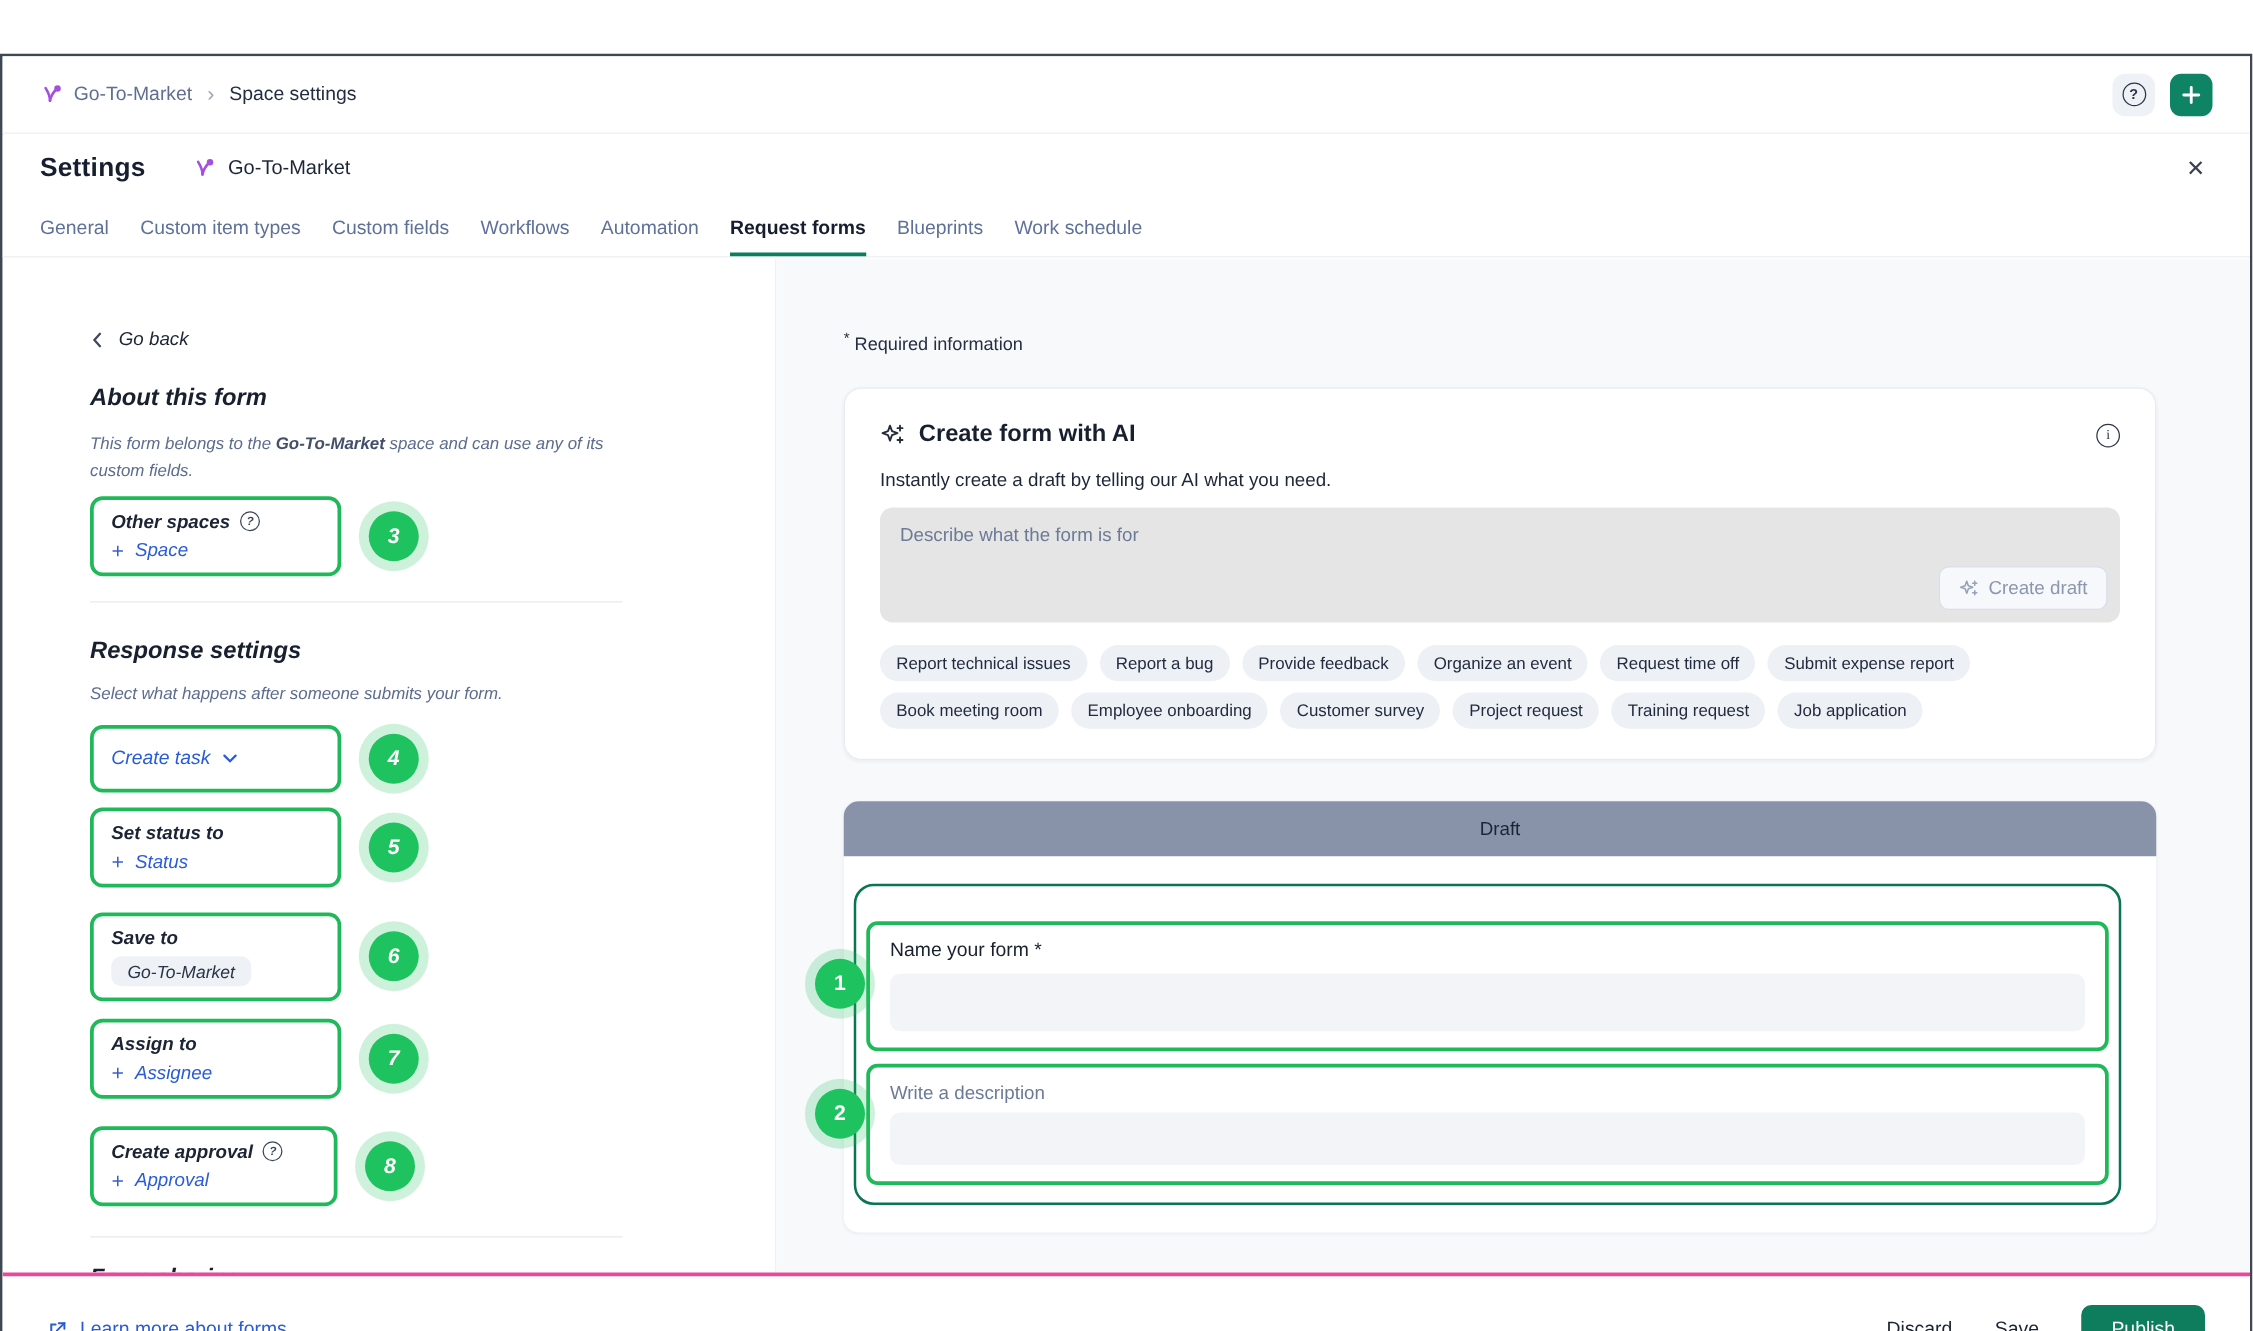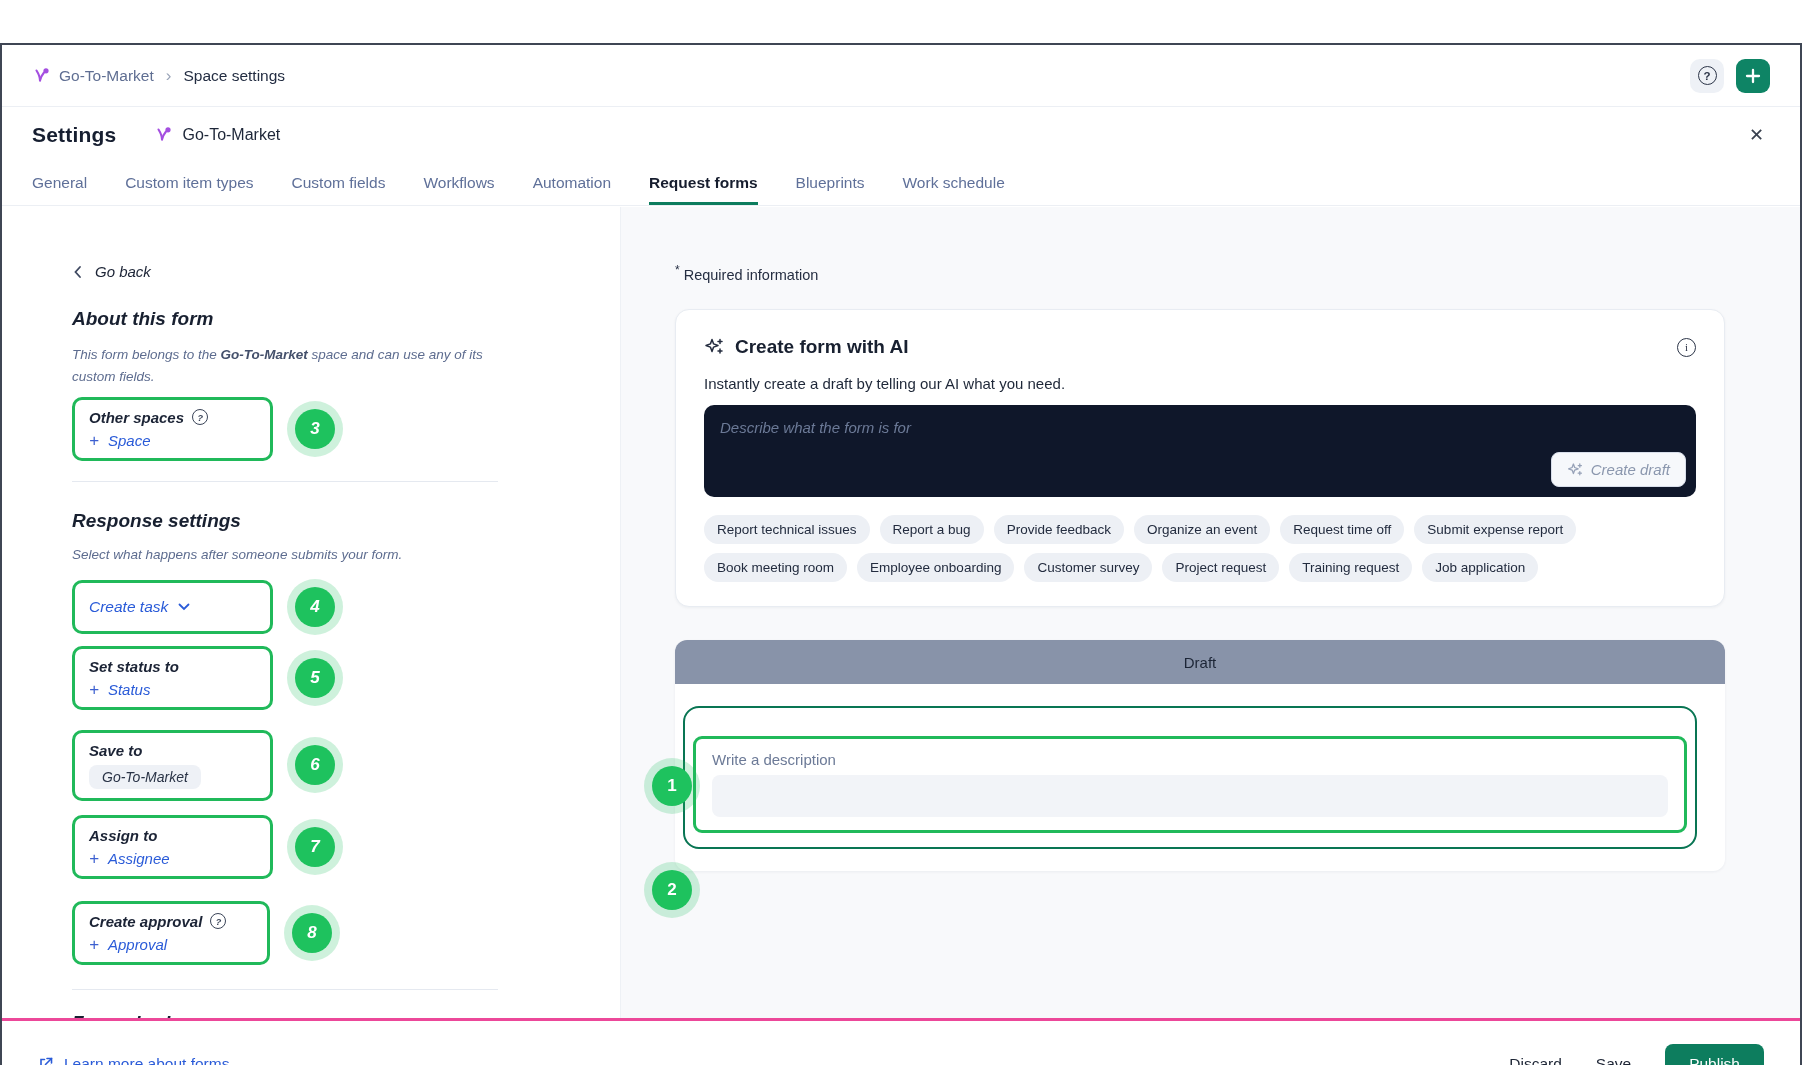--- a/index.html
+++ b/index.html
@@ -19,21 +19,21 @@
   .topbar-right { margin-left:auto; display:flex; align-items:center; gap:12px; }
   .help-btn { width:34px; height:34px; border-radius:10px; background:#eef1f6; display:flex; align-items:center; justify-content:center; cursor:pointer; }
   .q-circle { width:19px; height:19px; border:1.6px solid #2c3548; border-radius:50%; display:flex; align-items:center; justify-content:center; font-size:11.5px; font-weight:bold; color:#2c3548; }
   .add-btn { width:34px; height:34px; border-radius:9px; background:#0e8465; display:flex; align-items:center; justify-content:center; cursor:pointer; }
   
   .settings-row { position:absolute; top:63px; left:0; right:0; height:53px; display:flex; align-items:center; padding:0 30px; background:#fff; }
   .settings-title { font-size:21px; font-weight:bold; color:#161e30; letter-spacing:.2px; }
   .settings-space { display:flex; align-items:center; gap:9px; margin-left:38px; font-size:16px; color:#1d2638; }
   .close-x { margin-left:auto; font-size:18px; color:#39414f; cursor:pointer; padding:4px 6px; }
   
-  .tabs { position:absolute; top:116px; left:0; right:0; height:45px; border-bottom:1px solid #eceff4; display:flex; align-items:stretch; gap:38px; padding:0 30px; background:#fff; }
+  .tabs { position:absolute; top:116px; left:0; right:0; height:45px; border-bottom:1px solid #eceff4; display:flex; align-items:stretch; gap:25px; padding:0 30px; background:#fff; }
   .tab { display:flex; align-items:center; font-size:15.5px; color:#5f7099; cursor:pointer; border-bottom:3px solid transparent; padding-top:2px; }
   .tab.active { color:#161d2e; font-weight:bold; border-bottom-color:#0d7d5e; }
   
   .content { position:absolute; top:162px; left:0; right:0; bottom:88px; display:flex; overflow:hidden; }
   .sidebar { width:619px; border-right:1px solid #eef1f5; background:#fff; padding:56px 40px 0 70px; overflow:hidden;font-style:italic; }
   .main { flex:1; background:#f8f9fb; padding:56px 0 0 54px; overflow:hidden; }
   
   .go-back { display:flex; align-items:center; gap:11px; font-size:15px; color:#1c2436; cursor:pointer; width:fit-content; }
   .side-h { font-size:19px; font-weight:bold; color:#182030; margin-top:28px; }
   .side-p { margin-top:14px; font-size:13.5px; line-height:1.65; color:#5d6c8f; width:416px; }
@@ -50,21 +50,21 @@
   .dd-link { display:flex; align-items:center; gap:10px; font-size:15.5px; color:#2a5bd8; cursor:pointer; padding:3px 0; width:fit-content; }
   .chip-pill { display:inline-block; background:#eef1f6; border-radius:8px; padding:4px 13px; font-size:14px; color:#2a3447; margin-top:6px; cursor:pointer; }
   
   .req-note { font-size:14.5px; color:#252e42; }
   .req-star { font-size:12px; vertical-align:6px; margin-right:4px; color:#252e42; }
   .ai-card { margin-top:26px; width:1050px; background:#fff; border:1px solid #e8ecf2; border-radius:14px; box-shadow:0 1px 3px rgba(20,30,60,.05); padding:26px 28px 24px; }
   .ai-head { display:flex; align-items:center; gap:11px; }
   .ai-title { font-size:19px; font-weight:bold; color:#182030; }
   .info-circle { margin-left:auto; width:19px; height:19px; border:1.5px solid #2c3548; border-radius:50%; display:flex; align-items:center; justify-content:center; font-size:11px; color:#2c3548; font-family:"Liberation Serif",serif; cursor:pointer; }
   .ai-sub { margin-top:17px; font-size:15px; color:#1e2738; }
-  .ai-textarea { position:relative; margin-top:13px; background:#0f172a; border-radius:10px; height:92px; padding:14px 16px; cursor:text;font-style:italic; }
+  .ai-textarea { position:relative; margin-top:13px; background:#e5e5e5; border-radius:10px; height:92px; padding:14px 16px; cursor:text; }
   .ai-placeholder { font-size:15px; color:#6c7a97; }
   .create-draft-btn { position:absolute; right:10px; bottom:10px; height:35px; display:flex; align-items:center; gap:8px; background:#f6f8fb; border:1px solid #d8deea; border-radius:8px; padding:0 15px; font-size:15px; color:#8b97ae; cursor:default; }
   .chips { display:flex; gap:10px; margin-top:18px; flex-wrap:nowrap; }
   .chips + .chips { margin-top:9px; }
   .chip { background:#edf0f5; border-radius:15px; height:29px; display:flex; align-items:center; padding:0 13px; font-size:13.5px; color:#232c3f; cursor:pointer; white-space:nowrap; }
   
   .draft-card { margin-top:33px; width:1050px; border-radius:12px; background:#fff; box-shadow:0 1px 3px rgba(20,30,60,.06); }
   .draft-bar { height:44px; background:#8893a9; border-radius:12px 12px 0 0; display:flex; align-items:center; justify-content:center; font-size:15px; color:#1c2536; }
   .draft-body { position:relative; padding:22px 28px 22px 8px; }
   .outer-green { border:2.5px solid #097553; border-radius:16px; padding:28px 8px 14px; }
@@ -277,20 +277,24 @@
           <span class="chip">Training request</span>
           <span class="chip">Job application</span>
         </div>
       </div>
 
       <div class="draft-card">
         <div class="draft-bar">Draft</div>
         <div class="draft-body">
           <div class="outer-green">
             <div class="field-box">
+              <div class="field-label">Name your form *</div>
+              <div class="field-input"></div>
+            </div>
+            <div class="field-box">
               <div class="field-label ghost">Write a description</div>
               <div class="field-input small"></div>
             </div>
           </div>
           <div class="bubble bubble-1">1</div>
           <div class="bubble bubble-2">2</div>
         </div>
       </div>
     </div>
   </div>

